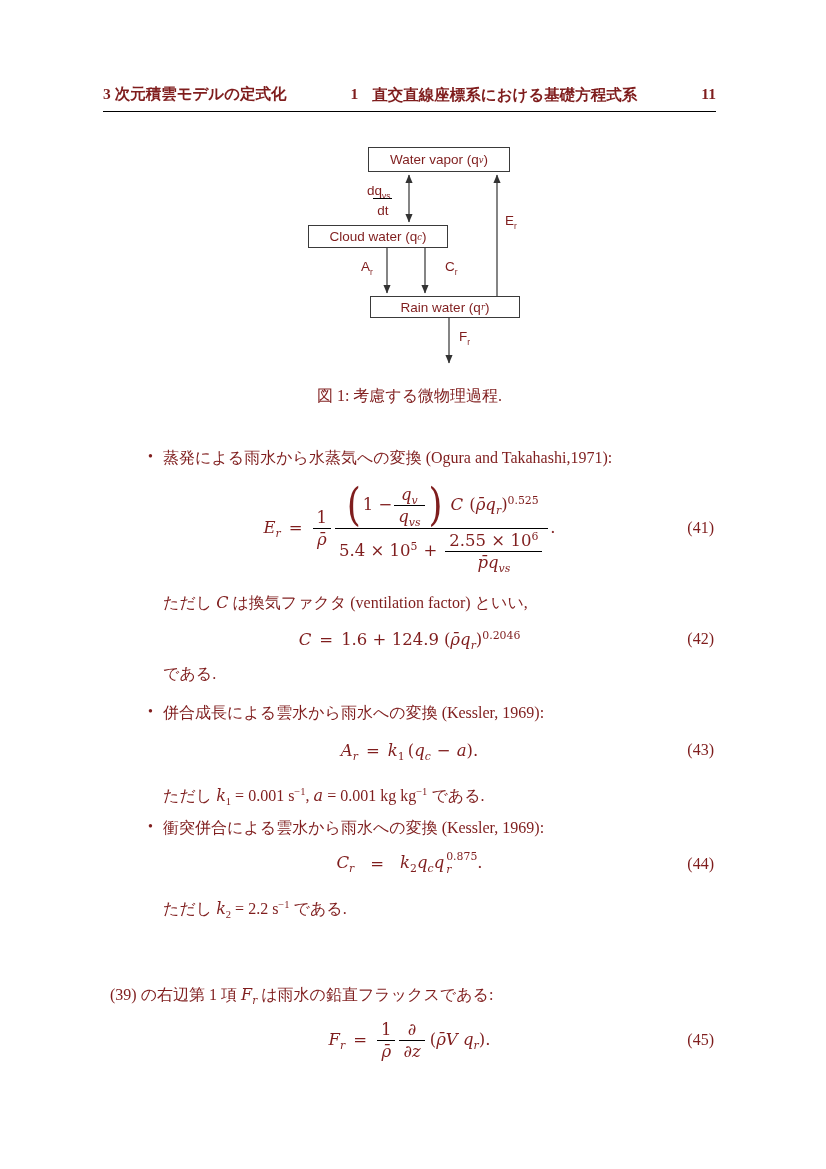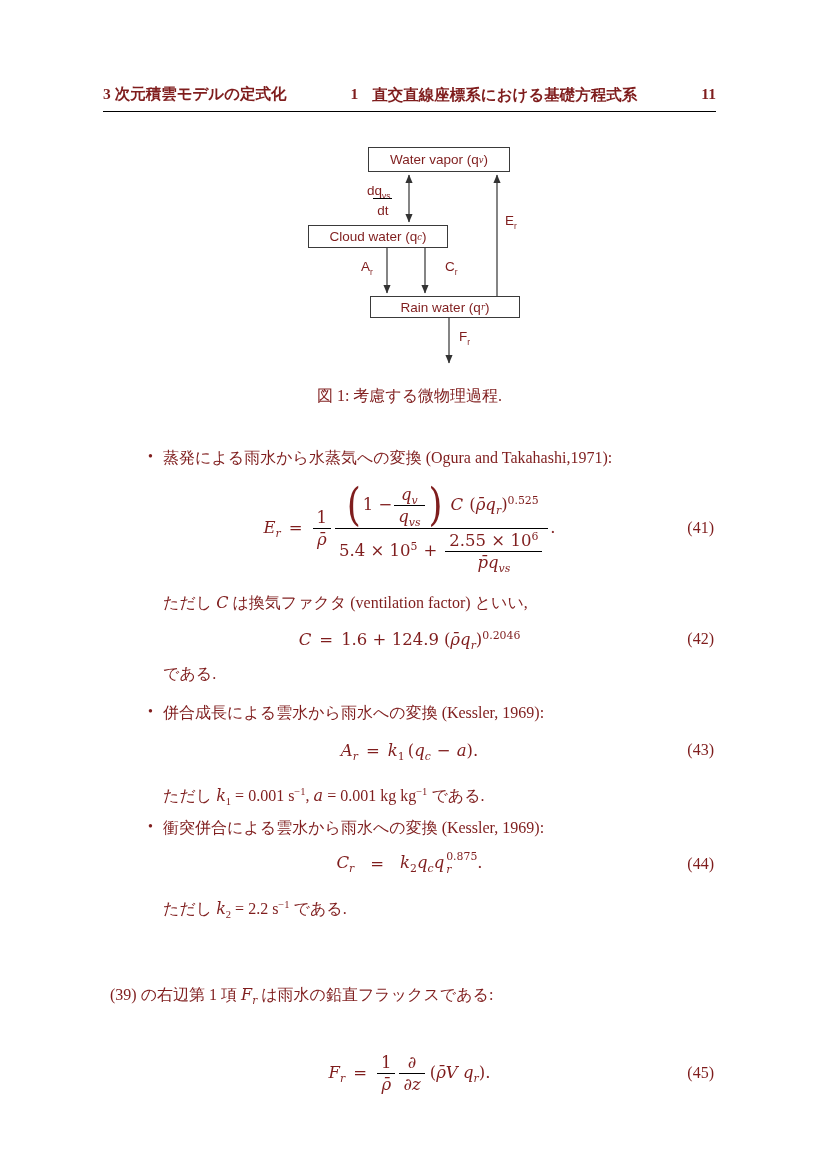--- a/index.html
+++ b/index.html
@@ -202,21 +202,21 @@
   </div>
 
   <div class="textline ind" style="top:898px;">
     <span>ただし </span><span class="it">k</span><sub>2</sub><span> = 2.2 s</span><sup>−1</sup><span> である.</span>
   </div>
 
   <div class="textline" style="top:957px;padding-left:7px;margin-top:27px;">
     <span>(39) の右辺第 1 項 </span><span class="it">F</span><sub class="it">r</sub><span> は雨水の鉛直フラックスである:</span>
   </div>
 
-  <div class="eqrow" style="top:1050px;height:46px;">
+  <div class="eqrow" style="top:1017px;height:46px;">
     <span class="mathline">
       <span class="it">F</span><sub class="it">r</sub><span class="rel">=</span><span class="frac">
           <span class="num">1</span>
           <span class="den it">ρ̄</span>
         </span><span class="frac">
           <span class="num it">∂</span>
           <span class="den it">∂z</span>
         </span><span style="margin-left:3px;">(</span><span class="it">ρ̄V q</span><sub class="it">r</sub><span>)</span><span>.</span>
     </span>
     <span class="eqtag">(45)</span>

